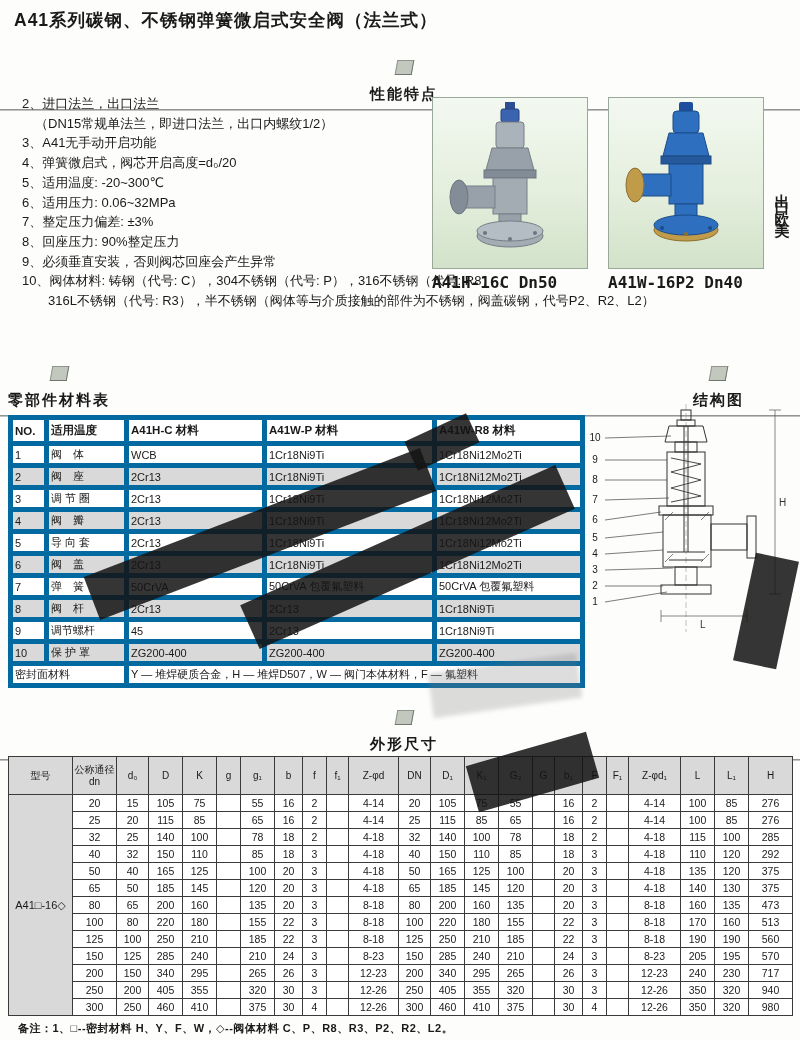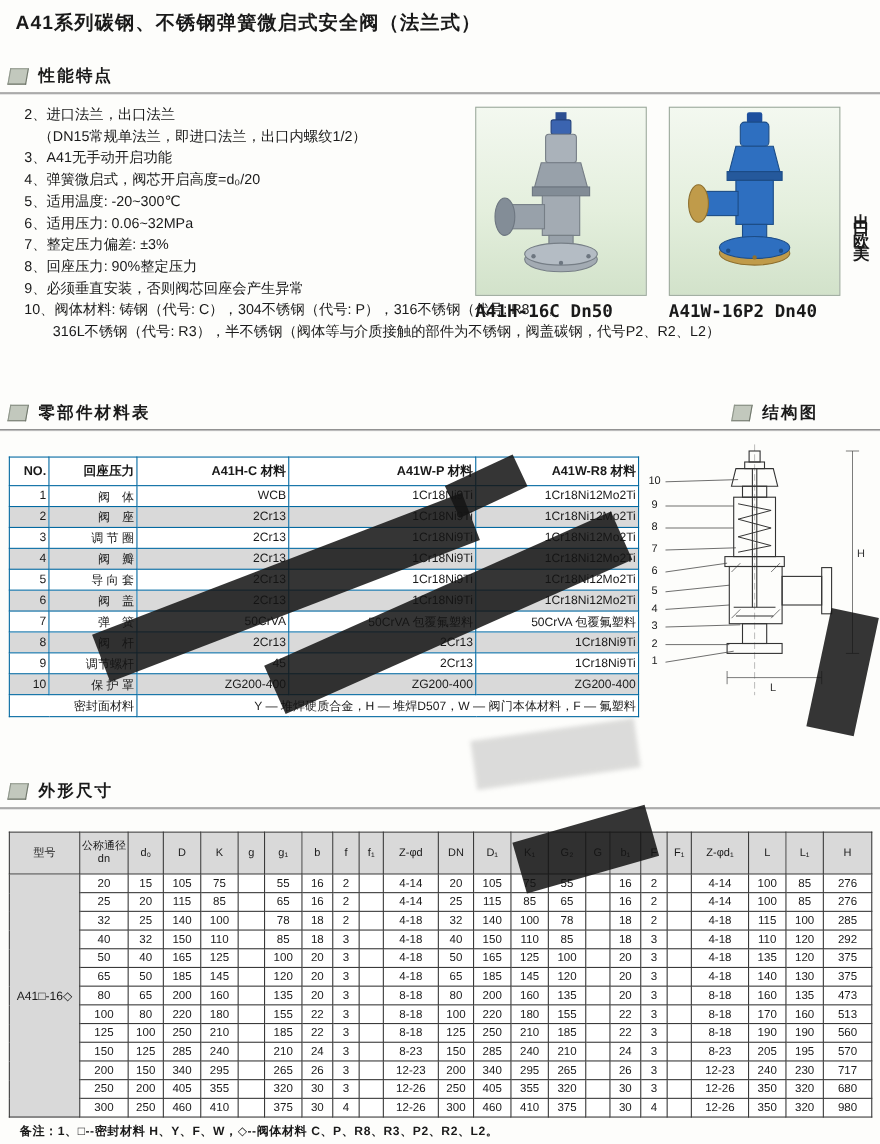--- a/index.html
+++ b/index.html
@@ -3,36 +3,36 @@
 <meta charset="utf-8">
 <style>
   * { margin:0; padding:0; box-sizing:border-box; }
   html,body { background:#ffffff; }
   body { font-family:"Liberation Sans","DejaVu Sans",sans-serif; color:#1a1a1a; }
   .page { position:relative; width:800px; height:1040px; background:#fdfdfb; overflow:hidden; }
 
   .page-title { position:absolute; left:14px; top:8px; font-size:17.5px; font-weight:bold; letter-spacing:1px; }
 
   .sec-header { position:absolute; left:0; width:100%; }
-  .sec-row { display:flex; align-items:center; gap:10px; padding-left:8px; }
+  .sec-row { display:flex; align-items:center; gap:10px; padding-left:8px;flex-direction:column; }
   .sec-icon { width:17px; height:15px; background:#c2c8bd; border:1px solid #8f968b; border-right-color:#6f766b; border-bottom-color:#6f766b; transform:skewX(-10deg); }
   .sec-title { font-size:15px; font-weight:bold; letter-spacing:2px; }
   .sec-rule { height:2px; margin-top:5px; background:linear-gradient(#7d7d7d,#d8d8d8); }
 
   .features { position:absolute; left:22px; top:94px; width:776px; font-size:13px; line-height:19.7px; white-space:nowrap; }
 
   .product { position:absolute; width:156px; }
   .product-img { height:172px; border:1px solid #9aa89a; background:linear-gradient(180deg,#f3f8f0 0%,#e4efdd 55%,#d2e2ca 100%); display:flex; align-items:center; justify-content:center; }
   .product-caption { text-align:left; font-size:16px; font-weight:bold; margin-top:4px; font-family:"DejaVu Sans Mono",monospace; }
 
   .export-label { position:absolute; left:772px; top:182px; writing-mode:vertical-rl; font-size:15px; font-weight:bold; letter-spacing:9px; }
 
   table { border-collapse:collapse; table-layout:fixed; background:#fff; }
   .mat-table { position:absolute; left:8px; top:415px; width:572px; }
-  .mat-table th, .mat-table td { border:1px solid #0369a1; font-size:11px; text-align:right; padding:1px 2px; height:19px; overflow:hidden; white-space:nowrap; }
+  .mat-table th, .mat-table td { border:5px solid #0369a1; font-size:11px; text-align:left; padding:1px 2px; height:19px; overflow:hidden; white-space:nowrap; }
   .mat-table th { font-weight:bold; height:26px; font-size:11.5px; }
   .mat-table tr.alt td { background:#d9d9d9; }
   .mat-table td.seal { height:20px; }
 
   .structure-fig { position:absolute; left:583px; top:400px; width:212px; height:306px; }
   .part-num { position:absolute; left:4px; width:16px; text-align:center; font-size:10px; }
 
   .dim-table { position:absolute; left:8px; top:756px; width:784px;padding-left:48px; }
   .dim-table th, .dim-table td { border:1px solid #3a3a3a; font-size:10.5px; text-align:center; padding:0 1px; height:17px; overflow:hidden; white-space:nowrap; }
   .dim-table th { background:#d9d9d9; font-weight:normal; font-size:10px; height:38px; white-space:pre-line; line-height:1.2; }
@@ -137,21 +137,21 @@
     <colgroup>
       <col style="width:36px">
         <col style="width:80px">
         <col style="width:138px">
         <col style="width:170px">
         <col style="width:148px">
     </colgroup>
     <tbody>
         <tr>
           <th>NO.</th>
-          <th>回座压力</th>
+          <th>适用温度</th>
           <th>A41H-C  材料</th>
           <th>A41W-P   材料</th>
           <th>A41W-R8  材料</th>
         </tr>
         <tr>
           <td>1</td>
           <td>阀　体</td>
           <td>WCB</td>
           <td>1Cr18Ni9Ti</td>
           <td>1Cr18Ni12Mo2Ti</td>
@@ -629,21 +629,21 @@
           <td>405</td>
           <td>355</td>
           <td>320</td>
           <td></td>
           <td>30</td>
           <td>3</td>
           <td></td>
           <td>12-26</td>
           <td>350</td>
           <td>320</td>
-          <td>680</td>
+          <td>940</td>
         </tr>
         <tr>
           <td>300</td>
           <td>250</td>
           <td>460</td>
           <td>410</td>
           <td></td>
           <td>375</td>
           <td>30</td>
           <td>4</td>

